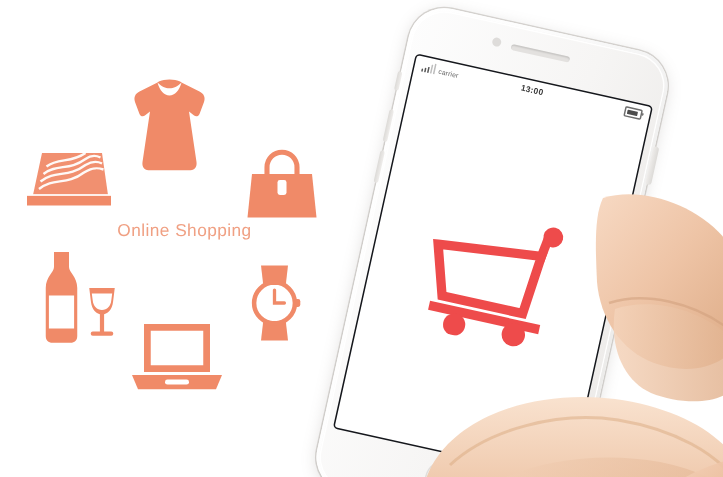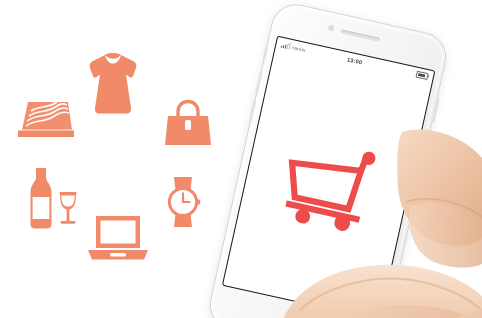--- a/index.html
+++ b/index.html
@@ -182,20 +182,21 @@
     <div class="ic" style="left:157px;top:176px;">
       <svg width="52" height="52" viewBox="0 0 52 52">
         <path fill="#F08A68" d="M17 1 H35 L33.5 14 H18.5 Z"></path>
         <path fill="#F08A68" d="M18.5 38 H33.5 L35 51 H17 Z"></path>
         <circle cx="26" cy="26" r="13.6" fill="none" stroke="#F08A68" stroke-width="3"></circle>
         <rect x="39" y="23.4" width="4.2" height="5.2" rx="1.4" fill="#F08A68"></rect>
         <path stroke="#F08A68" stroke-width="2.2" stroke-linecap="round" fill="none" d="M26 17.4 V26 H32.6"></path>
       </svg>
     </div>
 
+    <div class="center-label">Online Shopping</div>
   </div>
 
   <div class="phone-wrap">
 
     <div class="phone">
       <div class="phone-inner-edge"></div>
 
       <div class="mute-btn"></div>
       <div class="vol-btn vol-1"></div>
       <div class="vol-btn vol-2"></div>

